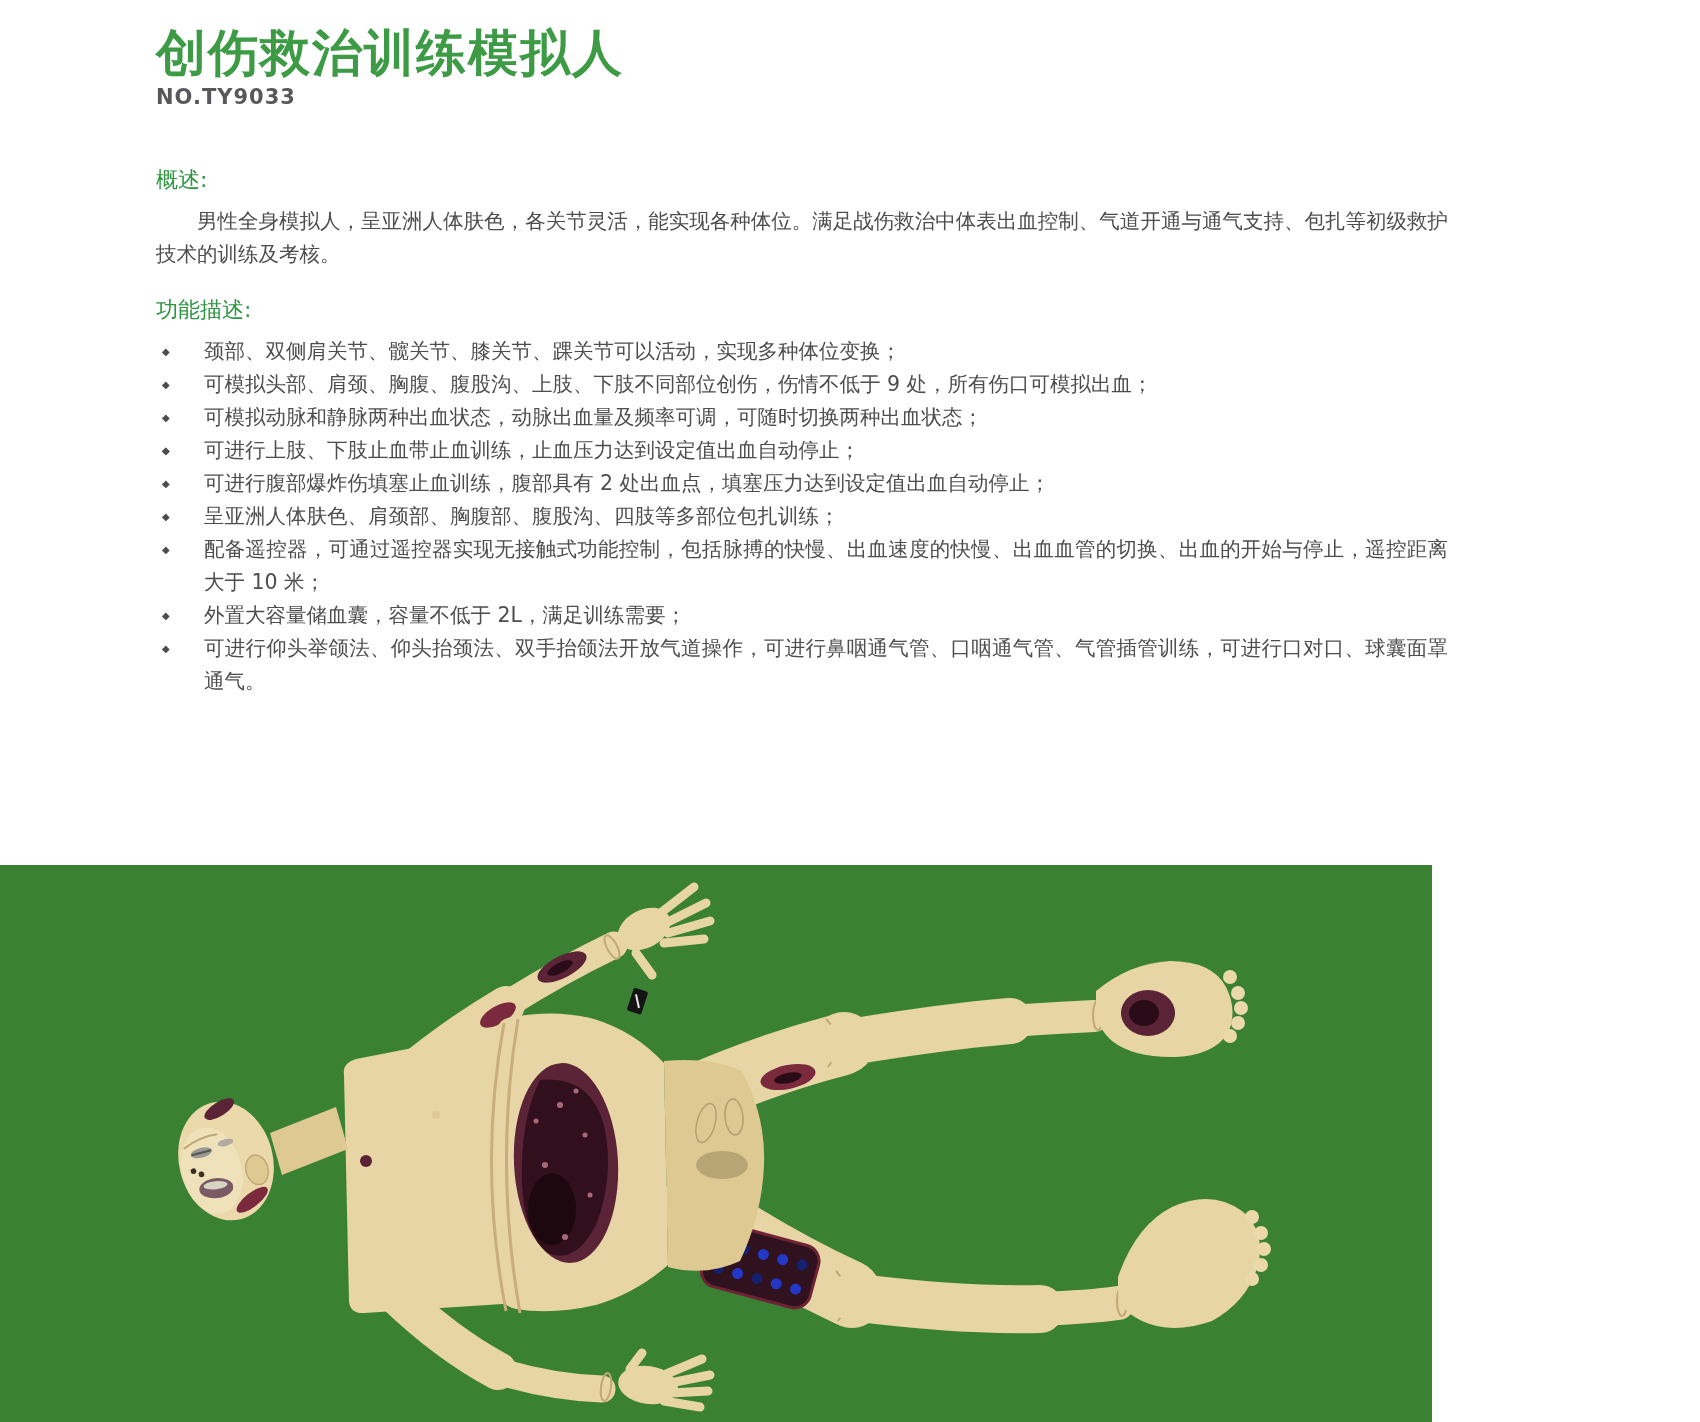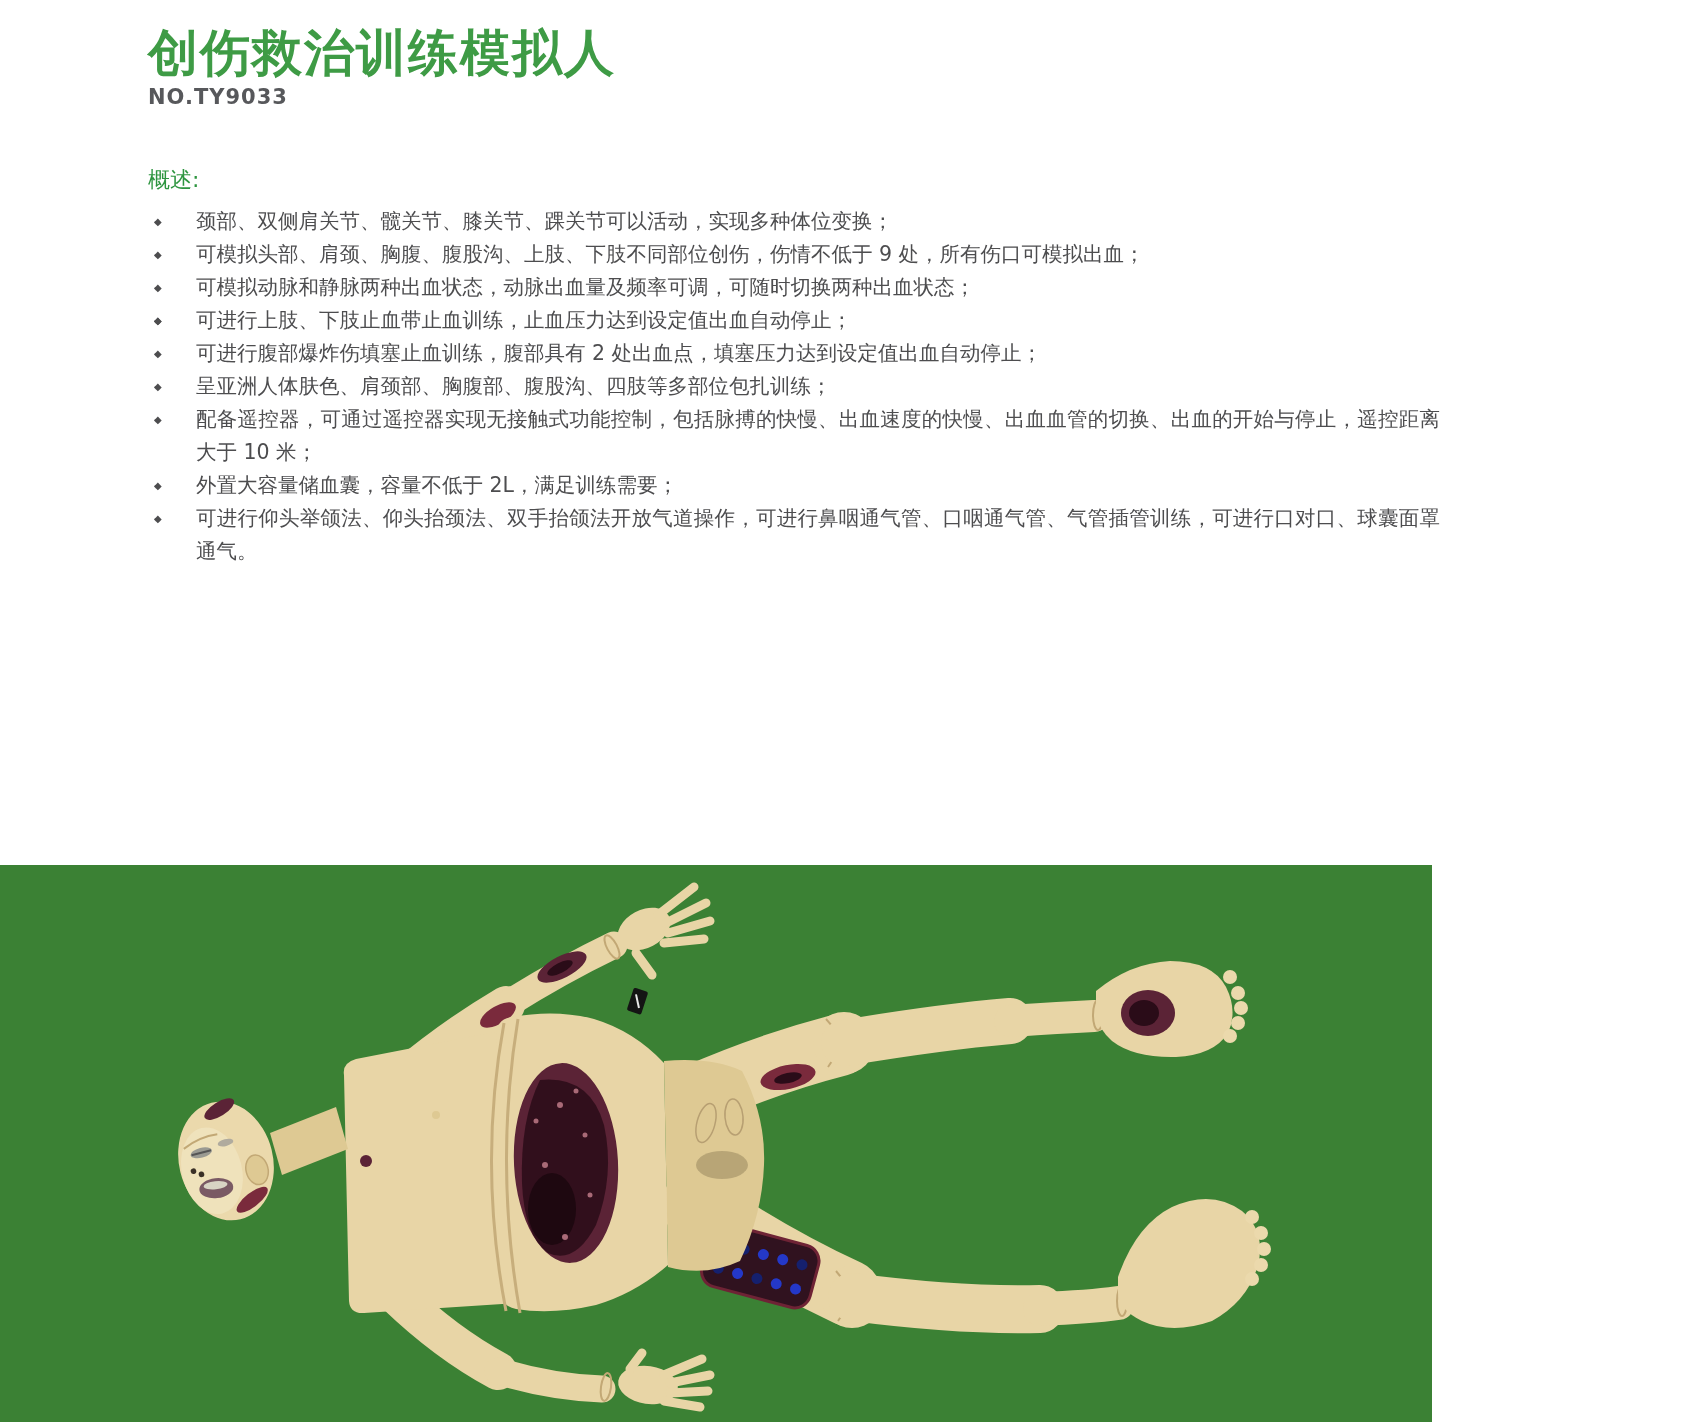--- a/index.html
+++ b/index.html
@@ -6,21 +6,21 @@
   html,body { background:#ffffff; }
   body { font-family:"DejaVu Sans", sans-serif; }
   .page {
     position:relative;
     width:1700px; height:1422px;
     background:#ffffff;
     overflow:hidden;
   }
   .content {
     position:absolute;
-    left:148px; top:26px;
+    left:156px; top:26px;
     width:1292px;
   }
   .title {
     font-size:50px;
     font-weight:bold;
     color:var(--title_green,#3E9B45);
     letter-spacing:2px;
     line-height:1.1;
   }
   .model-no {
@@ -90,21 +90,23 @@
 </head>
 <body>
 
 <div class="page">
 
   <div class="content">
     <div class="title">创伤救治训练模拟人</div>
     <div class="model-no">NO.TY9033</div>
 
     <div class="sec-heading sec-overview">概述:</div>
-
+    <p class="overview-body">男性全身模拟人，呈亚洲人体肤色，各关节灵活，能实现各种体位。满足战伤救治中体表出血控制、气道开通与通气支持、包扎等初级救护技术的训练及考核。</p>
+
+    <div class="sec-heading sec-features">功能描述:</div>
     <ul class="features-list">
       <li><span class="marker">◆</span><span>颈部、双侧肩关节、髋关节、膝关节、踝关节可以活动，实现多种体位变换；</span></li>
       <li><span class="marker">◆</span><span>可模拟头部、肩颈、胸腹、腹股沟、上肢、下肢不同部位创伤，伤情不低于 9 处，所有伤口可模拟出血；</span></li>
       <li><span class="marker">◆</span><span>可模拟动脉和静脉两种出血状态，动脉出血量及频率可调，可随时切换两种出血状态；</span></li>
       <li><span class="marker">◆</span></li>
       <li><span class="marker">◆</span><span>可进行上肢、下肢止血带止血训练，止血压力达到设定值出血自动停止；</span></li>
       <li><span class="marker">◆</span><span>可进行腹部爆炸伤填塞止血训练，腹部具有 2 处出血点，填塞压力达到设定值出血自动停止；</span></li>
       <li><span class="marker">◆</span><span>呈亚洲人体肤色、肩颈部、胸腹部、腹股沟、四肢等多部位包扎训练；</span></li>
       <li><span class="marker">◆</span><span>配备遥控器，可通过遥控器实现无接触式功能控制，包括脉搏的快慢、出血速度的快慢、出血血管的切换、出血的开始与停止，遥控距离大于 10 米；</span></li>
       <li><span class="marker">◆</span><span>外置大容量储血囊，容量不低于 2L，满足训练需要；</span></li>

